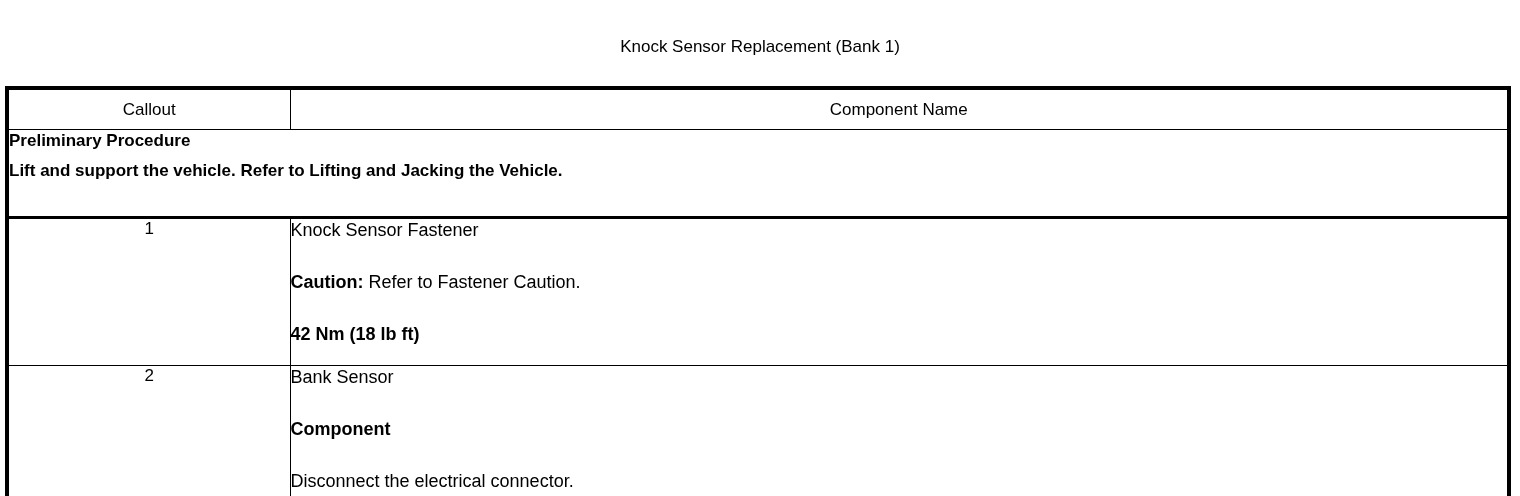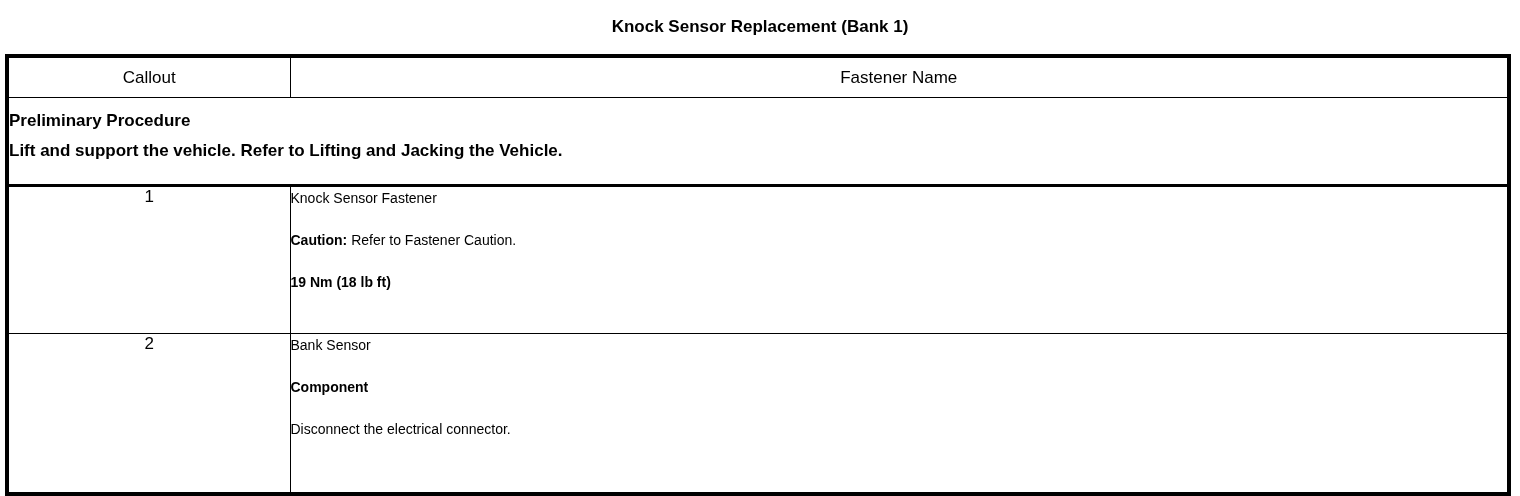--- a/index.html
+++ b/index.html
@@ -20,25 +20,26 @@
     width: 1520px;
     height: 496px;
     box-sizing: border-box;
   }
 
   
   .doc-title {
     width: 1520px;
     text-align: center;
     font-size: 17px;
-    font-weight: bold;
+    font-weight: normal;
     line-height: 20px;
-    padding-top: 17px;
+    padding-top: 5px;
     letter-spacing: 0px;
     white-space: nowrap;
+    margin-top: 32px;
   }
 
   
   .table-wrap {
     position: absolute;
     left: 5px;
     top: 54px;
     width: 1292px;
   }
 
@@ -77,43 +78,42 @@
     border-bottom: 3px solid #000 !important;
     padding: 8px 0 6px 5px;
     height: 88px;
     box-sizing: border-box;
   }
   .prelim-line {
     font-size: 17px;
     font-weight: bold;
     line-height: 22px;
     white-space: nowrap;
-    margin-top: 12px;
   }
   .prelim-line.second { margin-top: 8px; }
 
   
   .callout-cell {
     text-align: center;
     vertical-align: middle;
     font-size: 17px;
     font-weight: normal;
   }
 
   
   .content-cell {
     padding: 8px 0 6px 7px;
   }
   .c-line {
-    font-size: 14px;
+    font-size: 18px;
     line-height: 22px;
     font-weight: normal;
     white-space: nowrap;
   }
-  .c-line + .c-line { margin-top: 20px; }
+  .c-line + .c-line { margin-top: 30px; }
   .c-line.bold { font-weight: bold; }
   .c-lead { font-weight: bold; }
 
   .row-1 .content-cell { height: 148px; box-sizing: border-box; }
   .row-2 .content-cell { height: 160px; box-sizing: border-box; }
 </style>
 </head>
 <body>
 
 <div class="page">
@@ -123,38 +123,38 @@
   <div class="table-wrap">
     <table class="spec-table">
       <colgroup>
         <col class="col-callout">
         <col class="col-name">
       </colgroup>
 
       <thead>
         <tr>
           <th class="hdr-cell">Callout</th>
-          <th class="hdr-cell">Fastener Name</th>
+          <th class="hdr-cell">Component Name</th>
         </tr>
       </thead>
 
       <tbody>
         <tr>
           <td class="prelim-cell" colspan="2">
             <div class="prelim-line">Preliminary Procedure</div>
             <div class="prelim-line second">Lift and support the vehicle. Refer to Lifting and Jacking the Vehicle.</div>
           </td>
         </tr>
 
         <tr class="row-1">
           <td class="callout-cell">1</td>
           <td class="content-cell">
             <div class="c-line">Knock Sensor Fastener</div>
             <div class="c-line"><span class="c-lead">Caution:</span><span> Refer to Fastener Caution.</span></div>
-            <div class="c-line bold">19 Nm (18 lb ft)</div>
+            <div class="c-line bold">42 Nm (18 lb ft)</div>
           </td>
         </tr>
 
         <tr class="row-2">
           <td class="callout-cell">2</td>
           <td class="content-cell">
             <div class="c-line">Bank Sensor</div>
             <div class="c-line bold">Component</div>
             <div class="c-line">Disconnect the electrical connector.</div>
           </td>

